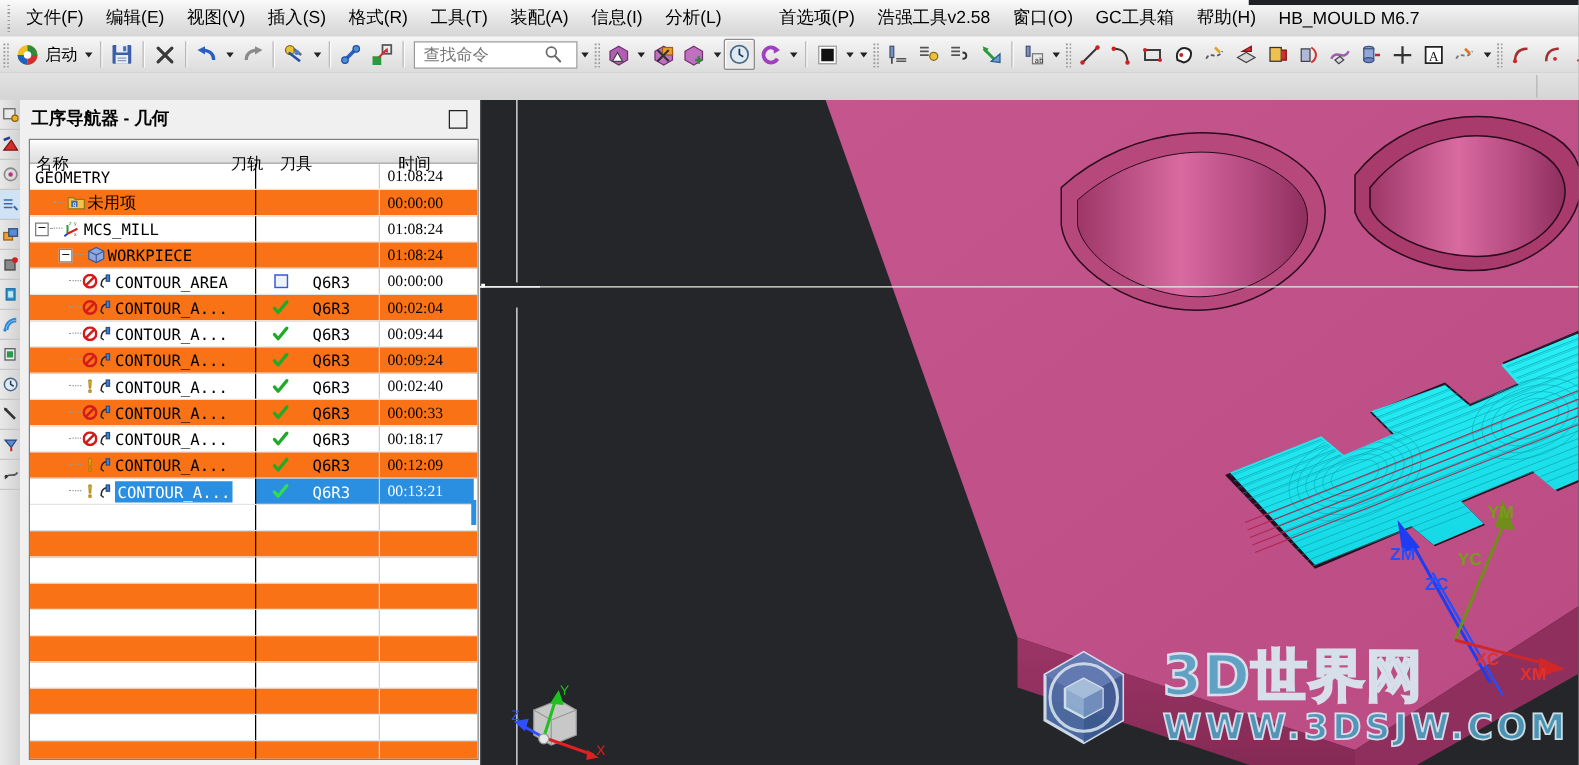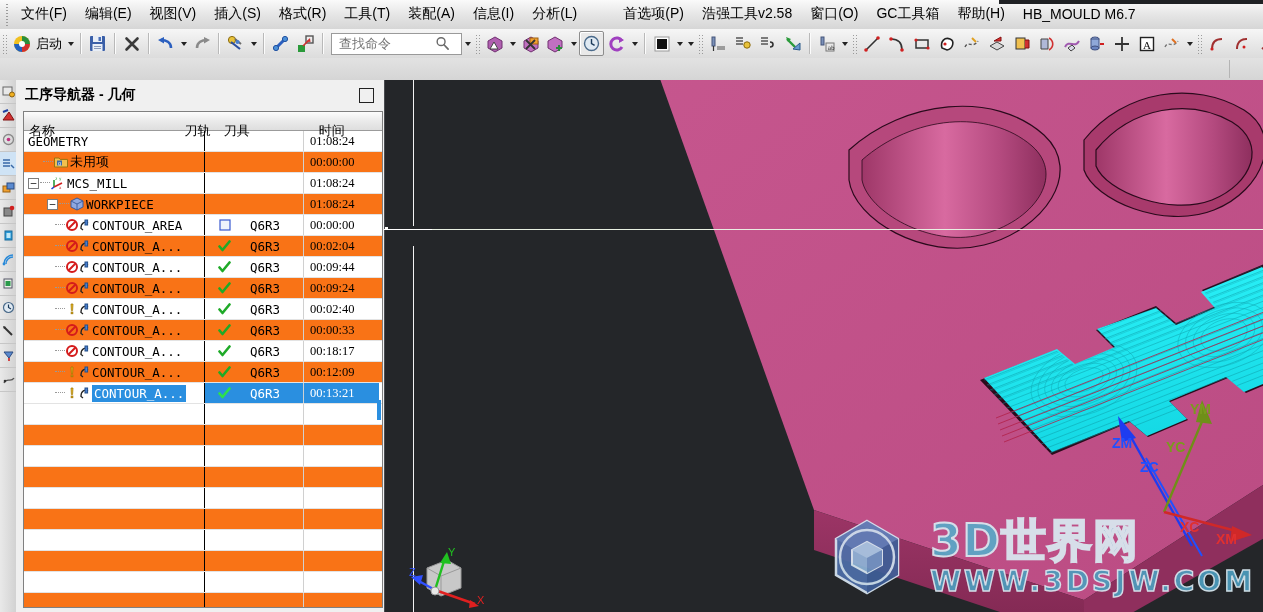--- a/index.html
+++ b/index.html
@@ -80,21 +80,21 @@
   .vp-left-edge{position:absolute;left:0;top:0;width:1px;height:532px;background:#4a4c50;}
   .cross-v1{position:absolute;left:29px;top:0;width:1.4px;height:146px;background:#f2f2f2;}
   .cross-v2{position:absolute;left:29px;top:166px;width:1.4px;height:366px;background:#f2f2f2;}
   .cross-h{position:absolute;left:0;top:148.5px;width:879px;height:1.4px;background:#e9f0e2;}
   .cross-h2{position:absolute;left:0;top:148.5px;width:48px;height:1.4px;background:#ffffff;}
   .cross-dot{position:absolute;left:1px;top:147px;width:3px;height:3px;background:#fff;}
 
   .model{position:absolute;left:0;top:0;width:879px;height:532px;}
 
   
-  .wm{position:absolute;right:8px;bottom:14px;display:flex;align-items:flex-start;gap:24px;opacity:.93;}
+  .wm{position:absolute;right:8px;bottom:14px;display:flex;align-items:center;gap:24px;opacity:.93;}
   .wm-logo{width:78px;height:78px;flex:0 0 auto;}
   .wm-txt{display:flex;flex-direction:column;align-items:flex-start;}
   .wm-cn{font-size:45px;font-weight:bold;color:#5aa8c8;
      -webkit-text-stroke:2px #d9eaf2;letter-spacing:1px;line-height:1;
      font-family:"DejaVu Sans",sans-serif;}
   .wm-url{font-size:28px;font-weight:bold;color:#4d9cbd;letter-spacing:3px;
      -webkit-text-stroke:1.4px #d9eaf2;font-family:"DejaVu Sans",sans-serif;margin-top:2px;}
 
   
   .triad{position:absolute;left:15px;bottom:2px;width:90px;height:68px;}

